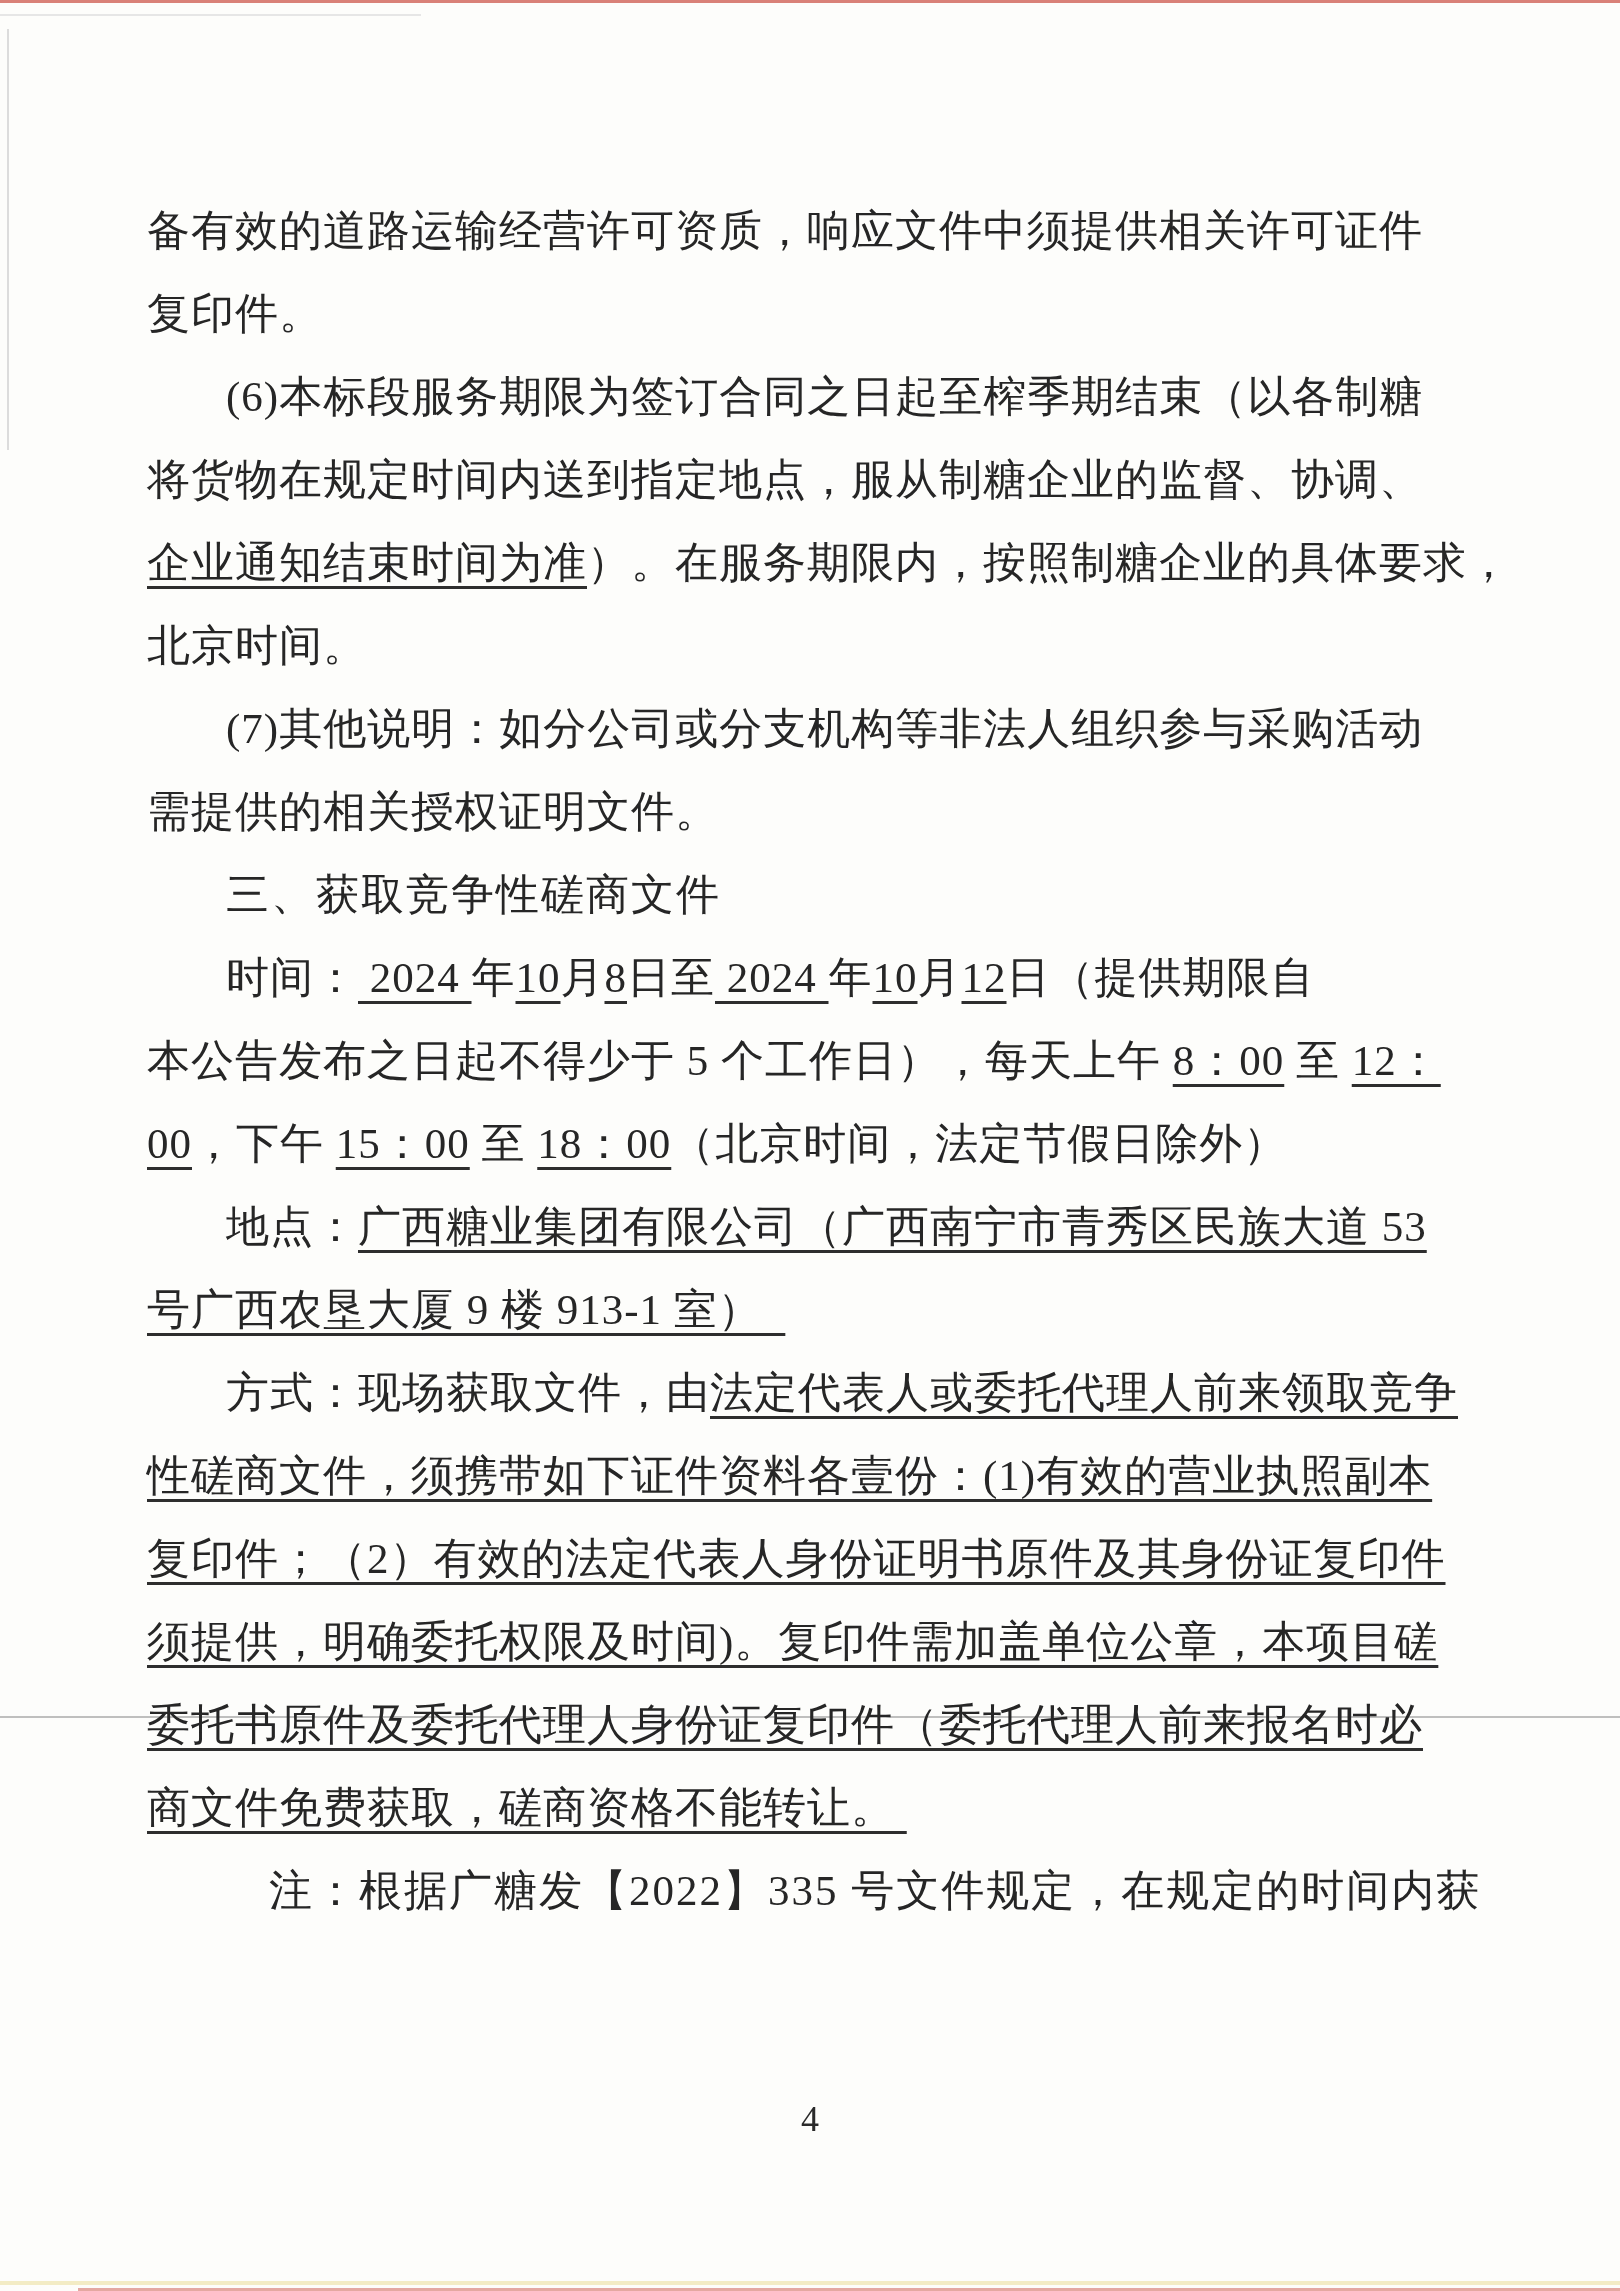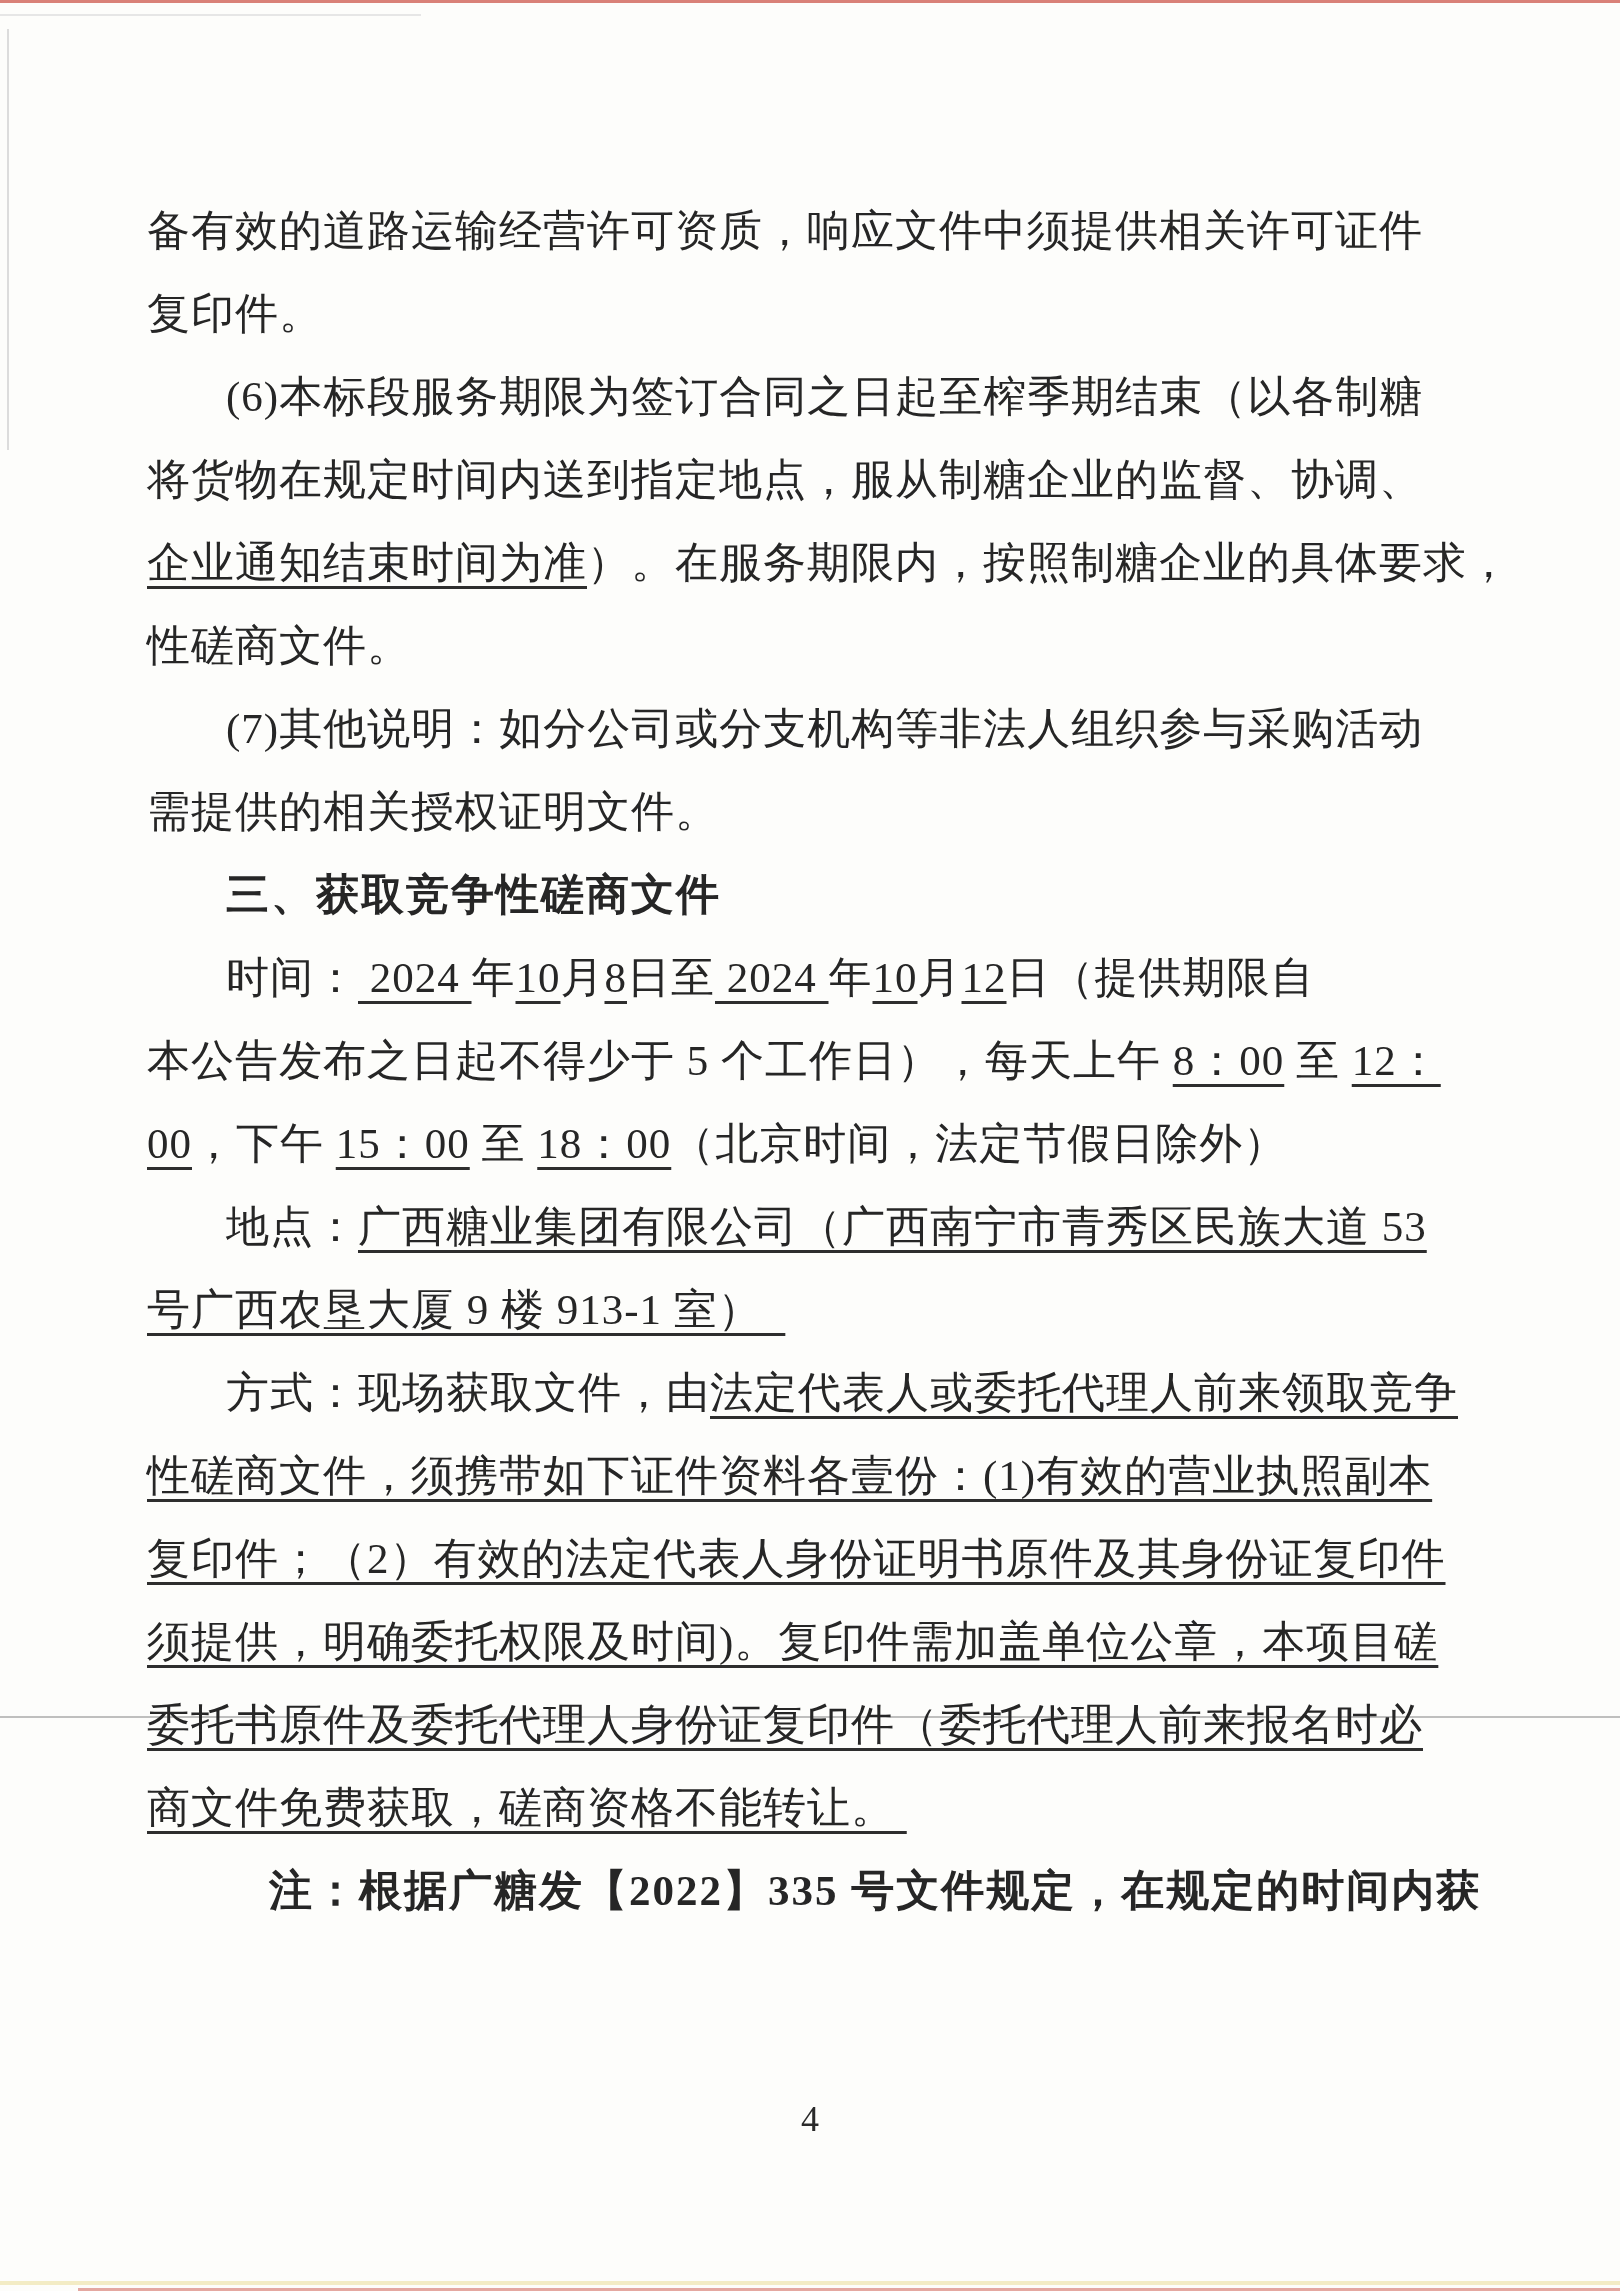--- a/index.html
+++ b/index.html
@@ -20,21 +20,21 @@
     width:1372px;
   }
   .line{
     height:83px;
     line-height:83px;
     font-size:43px;
     letter-spacing:1px;
     white-space:pre;
   }
   .line.bold{
-    font-weight:700;
+    font-weight:400;
     letter-spacing:2px;
   }
   .ind-none{margin-left:0;}
   .ind-para{margin-left:79px;}
   .ind-note{margin-left:122px;}
   .u{
     text-decoration:underline;
     text-decoration-thickness:2.9px;
     text-underline-offset:8.8px;
     text-decoration-color:#2e2e2e;
@@ -69,21 +69,21 @@
   <div class="artifact scan-line" style="background: rgb(169, 169, 169);"></div>
   <div class="artifact bottom-yellow" style="background: rgb(243, 236, 197);"></div>
   <div class="artifact bottom-red" style="background: rgb(207, 98, 87);"></div>
 
   <div class="content">
       <div class="line ind-none"><span>备有效的道路运输经营许可资质，响应文件中须提供相关许可证件</span></div>
       <div class="line ind-none"><span>复印件。</span></div>
       <div class="line ind-para"><span>(6)本标段服务期限为签订合同之日起至榨季期结束（以各制糖</span></div>
       <div class="line ind-none"><span>将货物在规定时间内送到指定地点，服从制糖企业的监督、协调、</span></div>
       <div class="line ind-none"><span class="u">企业通知结束时间为准</span><span>）。在服务期限内，按照制糖企业的具体要求，</span></div>
-      <div class="line ind-none"><span>性磋商文件。</span></div>
+      <div class="line ind-none"><span>北京时间。</span></div>
       <div class="line ind-para"><span>(7)其他说明：如分公司或分支机构等非法人组织参与采购活动</span></div>
       <div class="line ind-none"><span>需提供的相关授权证明文件。</span></div>
       <div class="line ind-para bold"><span>三、获取竞争性磋商文件</span></div>
       <div class="line ind-para"><span>时间：</span><span class="u"> 2024 </span><span>年</span><span class="u">10</span><span>月</span><span class="u">8</span><span>日至</span><span class="u"> 2024 </span><span>年</span><span class="u">10</span><span>月</span><span class="u">12</span><span>日（提供期限自</span></div>
       <div class="line ind-none"><span>本公告发布之日起不得少于 5 个工作日），每天上午 </span><span class="u">8：00</span><span> 至 </span><span class="u">12：</span></div>
       <div class="line ind-none"><span class="u">00</span><span>，下午 </span><span class="u">15：00</span><span> 至 </span><span class="u">18：00</span><span>（北京时间，法定节假日除外）</span></div>
       <div class="line ind-para"><span>地点：</span><span class="u">广西糖业集团有限公司（广西南宁市青秀区民族大道 53</span></div>
       <div class="line ind-none"><span class="u">号广西农垦大厦 9 楼 913-1 室）  </span></div>
       <div class="line ind-para"><span>方式：现场获取文件，由</span><span class="u">法定代表人或委托代理人前来领取竞争</span></div>
       <div class="line ind-none"><span class="u">性磋商文件，须携带如下证件资料各壹份：(1)有效的营业执照副本</span></div>

